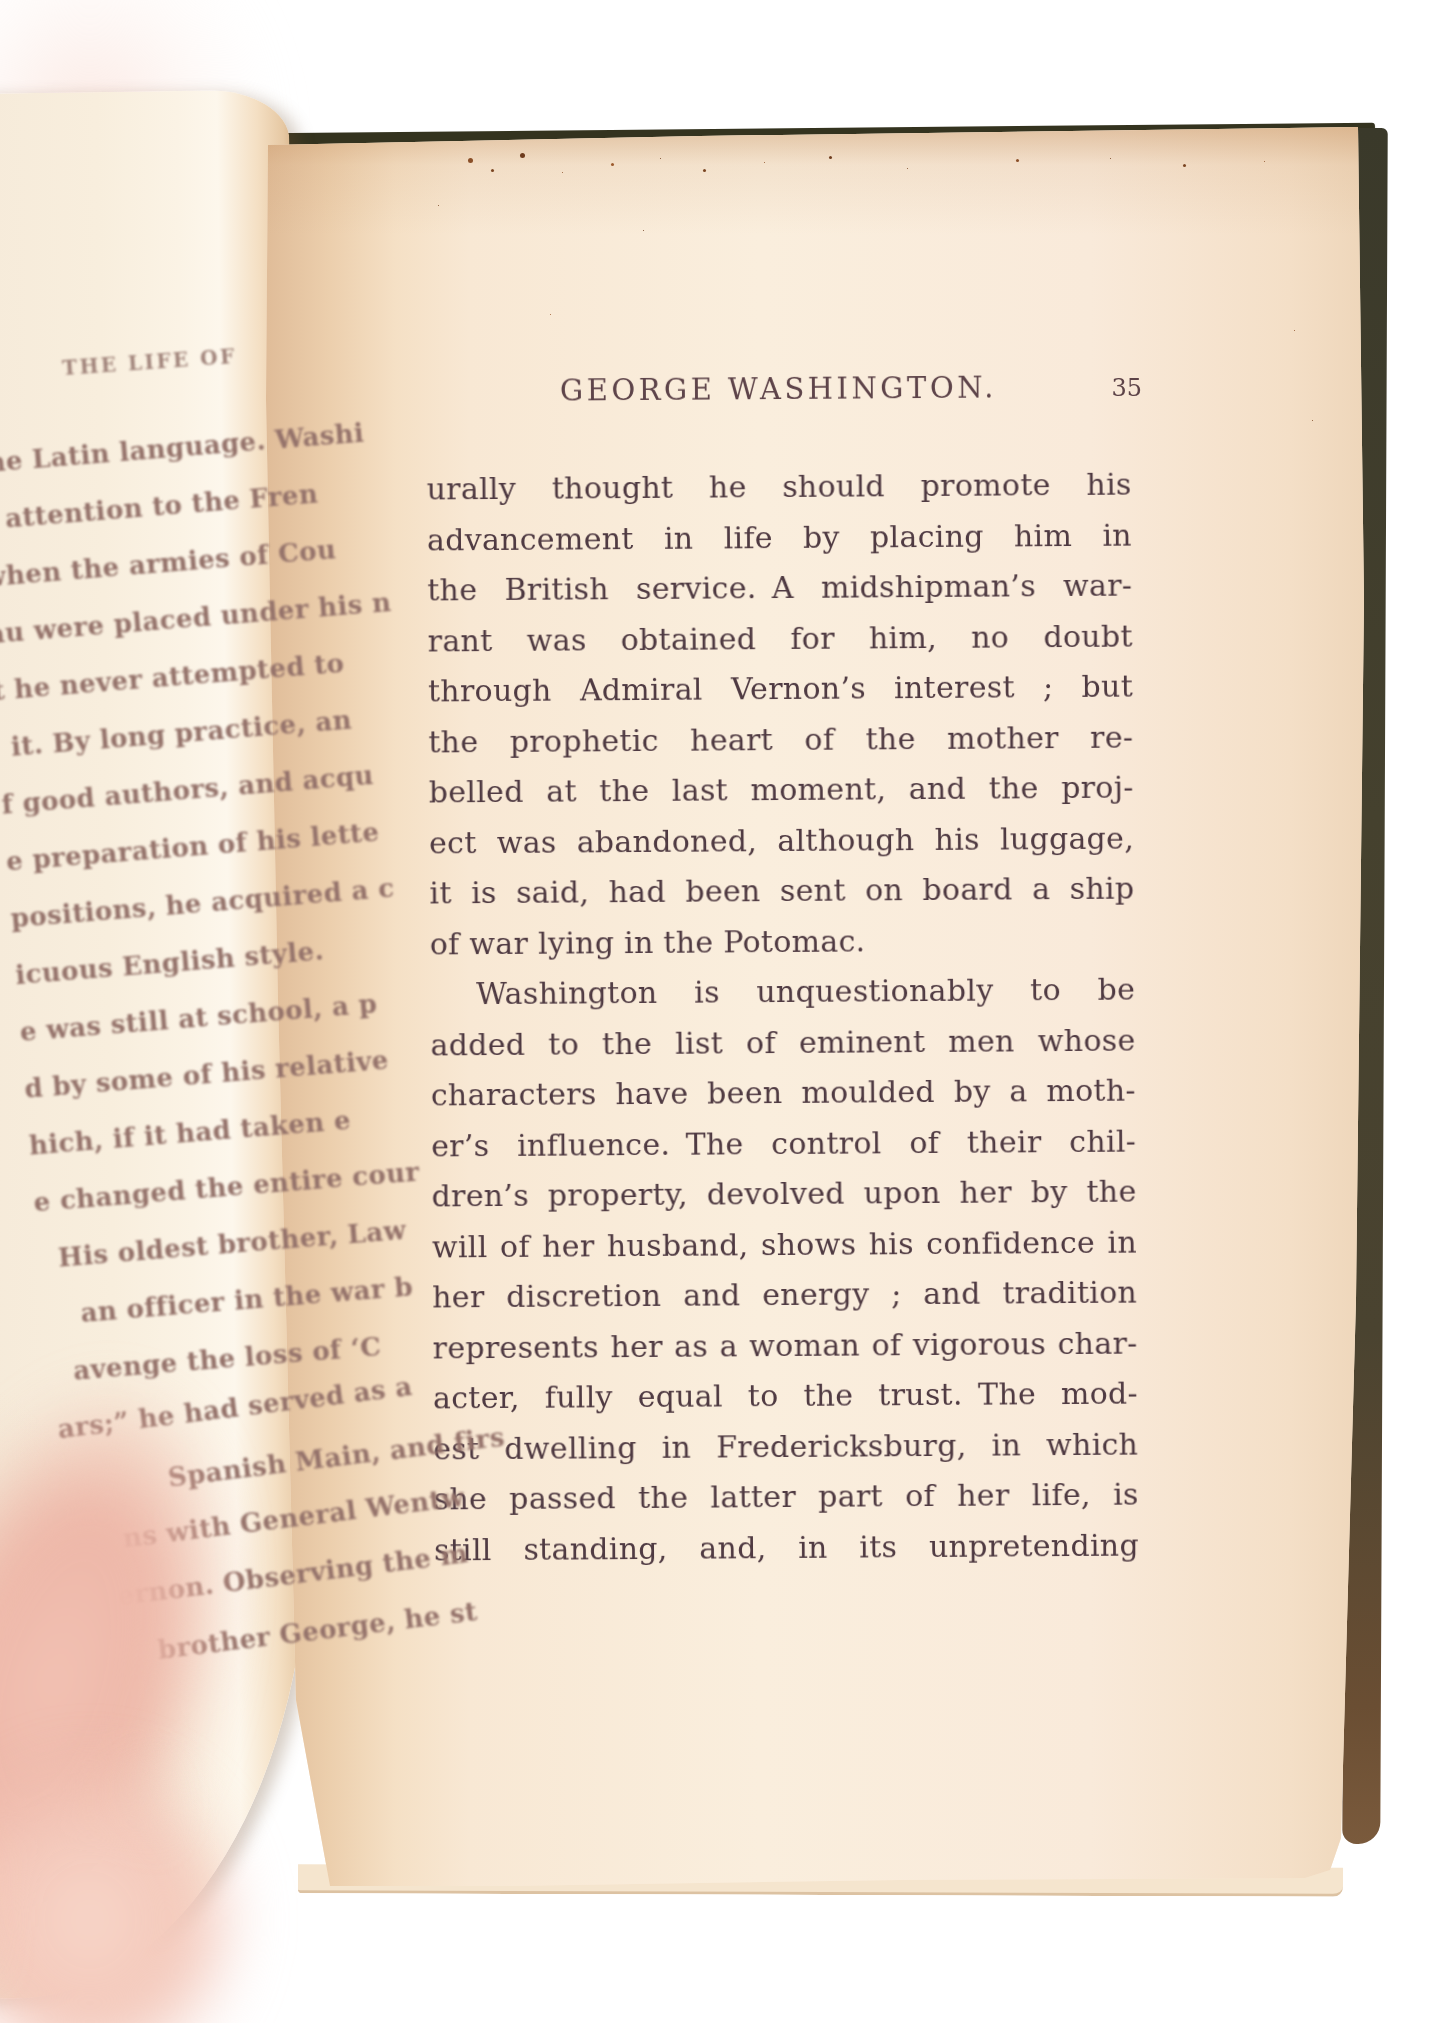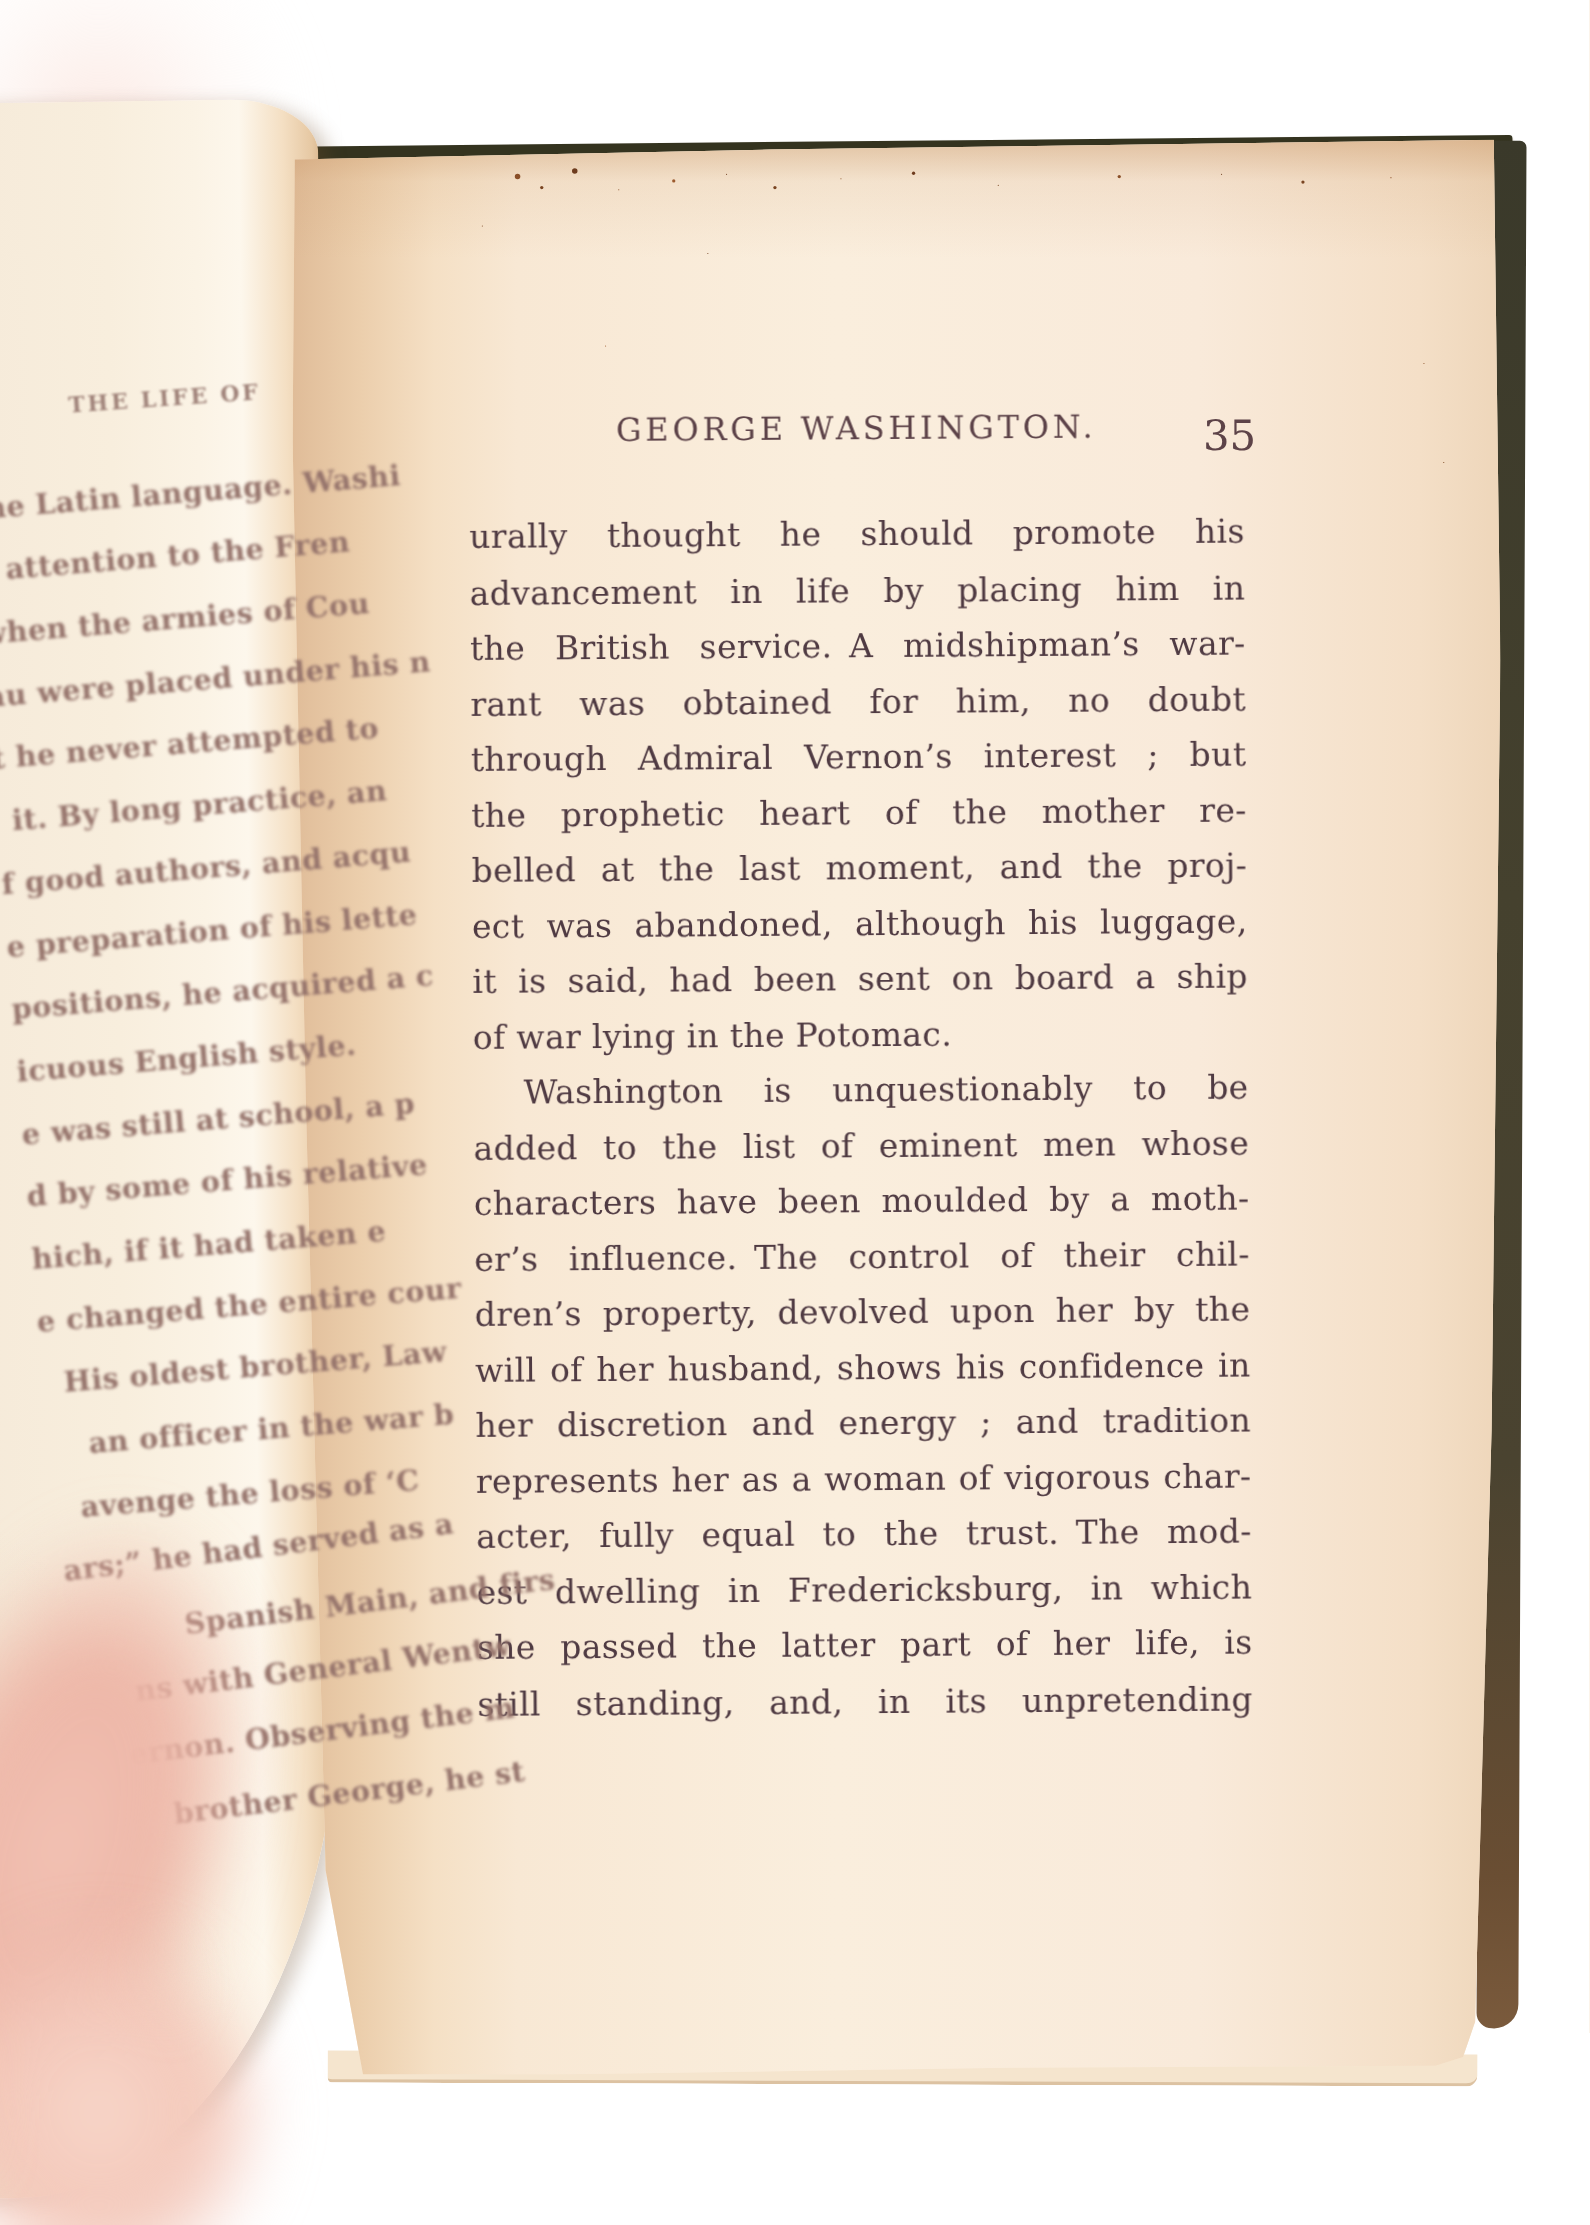--- a/index.html
+++ b/index.html
@@ -82,21 +82,21 @@
   .rp-text{
     left:430px;top:372px;width:705px;z-index:6;color:#4f3a42;
     transform:rotate(-0.4deg);filter:blur(0.3px);
   }
   .rp-header{
     text-align:center;font-size:29px;letter-spacing:3.5px;color:#5d4349;
     height:44px;
   }
   .rp-pagenum{
     left:1072px;top:374px;width:70px;z-index:6;text-align:right;
-    font-size:38px;color:#5d4348;filter:blur(0.3px);
+    font-size:24px;color:#5d4348;filter:blur(0.3px);
   }
   .rp-body{margin-top:46px;}
   .rp-line{
     font-size:30px;line-height:50.5px;white-space:nowrap;
     text-align:justify;text-align-last:justify;white-space:normal;
     letter-spacing:0.3px;
   }
   .rp-line:nth-child(10){text-align-last:left;}   
   .rp-line:nth-child(11){padding-left:46px;}      
 

